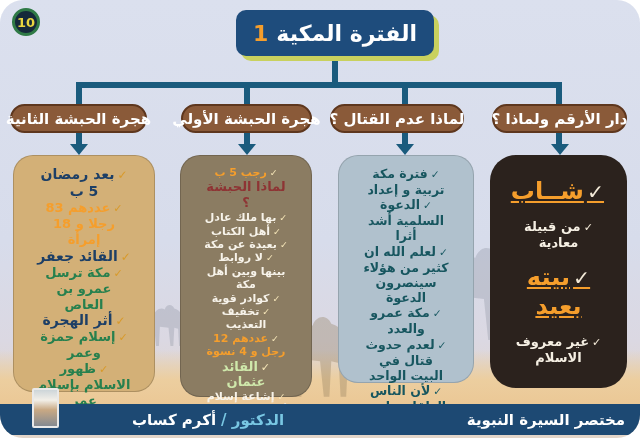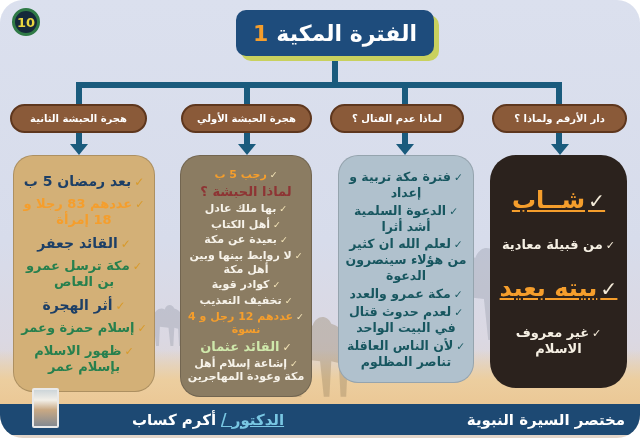--- a/index.html
+++ b/index.html
@@ -24,27 +24,27 @@
     border-radius:10px;box-shadow:5px 5px 0 #c9d15e;display:flex;align-items:center;justify-content:center;
     gap:8px;color:#fff;font-size:22px;font-weight:bold;z-index:5;}
   #title-box .num{color:#f59e2c;}
   
   .v{position:absolute;width:6px;background:#1a5b7d;z-index:2;}
   .h{position:absolute;height:6px;background:#1a5b7d;z-index:2;}
   .arrow{position:absolute;width:0;height:0;border-left:9px solid transparent;
     border-right:9px solid transparent;border-top:11px solid #1a5b7d;z-index:2;}
   
   .hdr{position:absolute;top:104px;height:29px;background:#8a5a39;border:2px solid #5e371e;
-    border-radius:16px;color:#fff;font-weight:bold;font-size:10px;display:flex;align-items:center;
+    border-radius:16px;color:#fff;font-weight:bold;font-size:15px;display:flex;align-items:center;
     justify-content:center;z-index:4;box-sizing:border-box;white-space:nowrap;}
   .hdr-0{left:492px;width:135px;} .hdr-1{left:330px;width:134px;}
   .hdr-2{left:181px;width:131px;} .hdr-3{left:10px;width:137px;}
   
   .box{position:absolute;top:155px;display:flex;flex-direction:column;justify-content:space-evenly;
-    padding:10px 6px;box-sizing:border-box;z-index:3;border-radius:20px;}
+    padding:10px 23px;box-sizing:border-box;z-index:3;border-radius:20px;}
   .box .item{text-align:center;font-weight:bold;line-height:1.22;}
   .box .check{font-size:.85em;margin-left:3px;}
   .check:empty{display:none;}
   .box-0{left:490px;width:137px;height:233px;background:#2b221d;color:#f5efe3;font-size:13px;border-radius:26px;}
   .box-0 .check{color:#f3ead8;}
   .box-1{left:338px;width:136px;height:228px;background:#b0c1cd;color:#17565f;font-size:12.5px;border:1px solid rgba(0,0,0,.15);}
   .box-1 .check{color:#1a5a63;}
   .box-2{left:180px;width:132px;height:242px;background:#8b7c62;color:#f7f3ea;font-size:11px;border:1px solid rgba(0,0,0,.18);}
   .box-2 .check{color:#f3e3b6;}
   .box-3{left:13px;width:142px;height:237px;background:#d3b077;color:#1d3f66;font-size:13px;border:1px solid rgba(0,0,0,.18);}
@@ -53,21 +53,21 @@
   .item[data-style="xl-orange"]{color:#f59e2c;font-size:24px;text-decoration:underline;}
   .item[data-style="orange"]{color:#f59e2c;}
   .item[data-style="maroon"]{color:#8e3434;font-size:13px;}
   .item[data-style="palegreen"]{color:#cfe8ab;font-size:13px;}
   .item[data-style="navy"]{color:#1d3f66;font-size:14px;}
   .item[data-style="green"]{color:#27804e;}
   
   #footer{position:absolute;left:0;top:404px;width:640px;height:31px;background:#1d4973;z-index:4;}
   #author{position:absolute;left:118px;top:404px;width:180px;height:31px;display:flex;align-items:center;
     justify-content:center;gap:5px;z-index:5;font-size:15px;font-weight:bold;}
-  #author .lbl{color:#79c7e3;text-decoration:underline;} #author .nm{color:#fff;}
+  #author .lbl{color:#79c7e3;} #author .nm{color:#fff;}
   #series{position:absolute;left:456px;top:404px;width:180px;height:31px;display:flex;align-items:center;
     justify-content:center;color:#fff;font-weight:bold;font-size:15px;z-index:5;}
   #photo{position:absolute;left:32px;top:388px;width:27px;height:40px;border:2px solid #e9e9e9;border-radius:2px;
     background:linear-gradient(180deg,#cdd5d9 0%,#f2efe8 28%,#c9a984 55%,#848a92 100%);z-index:6;box-sizing:border-box;}
 </style>
 </head>
 <body>
 
 <div id="canvas">
 

